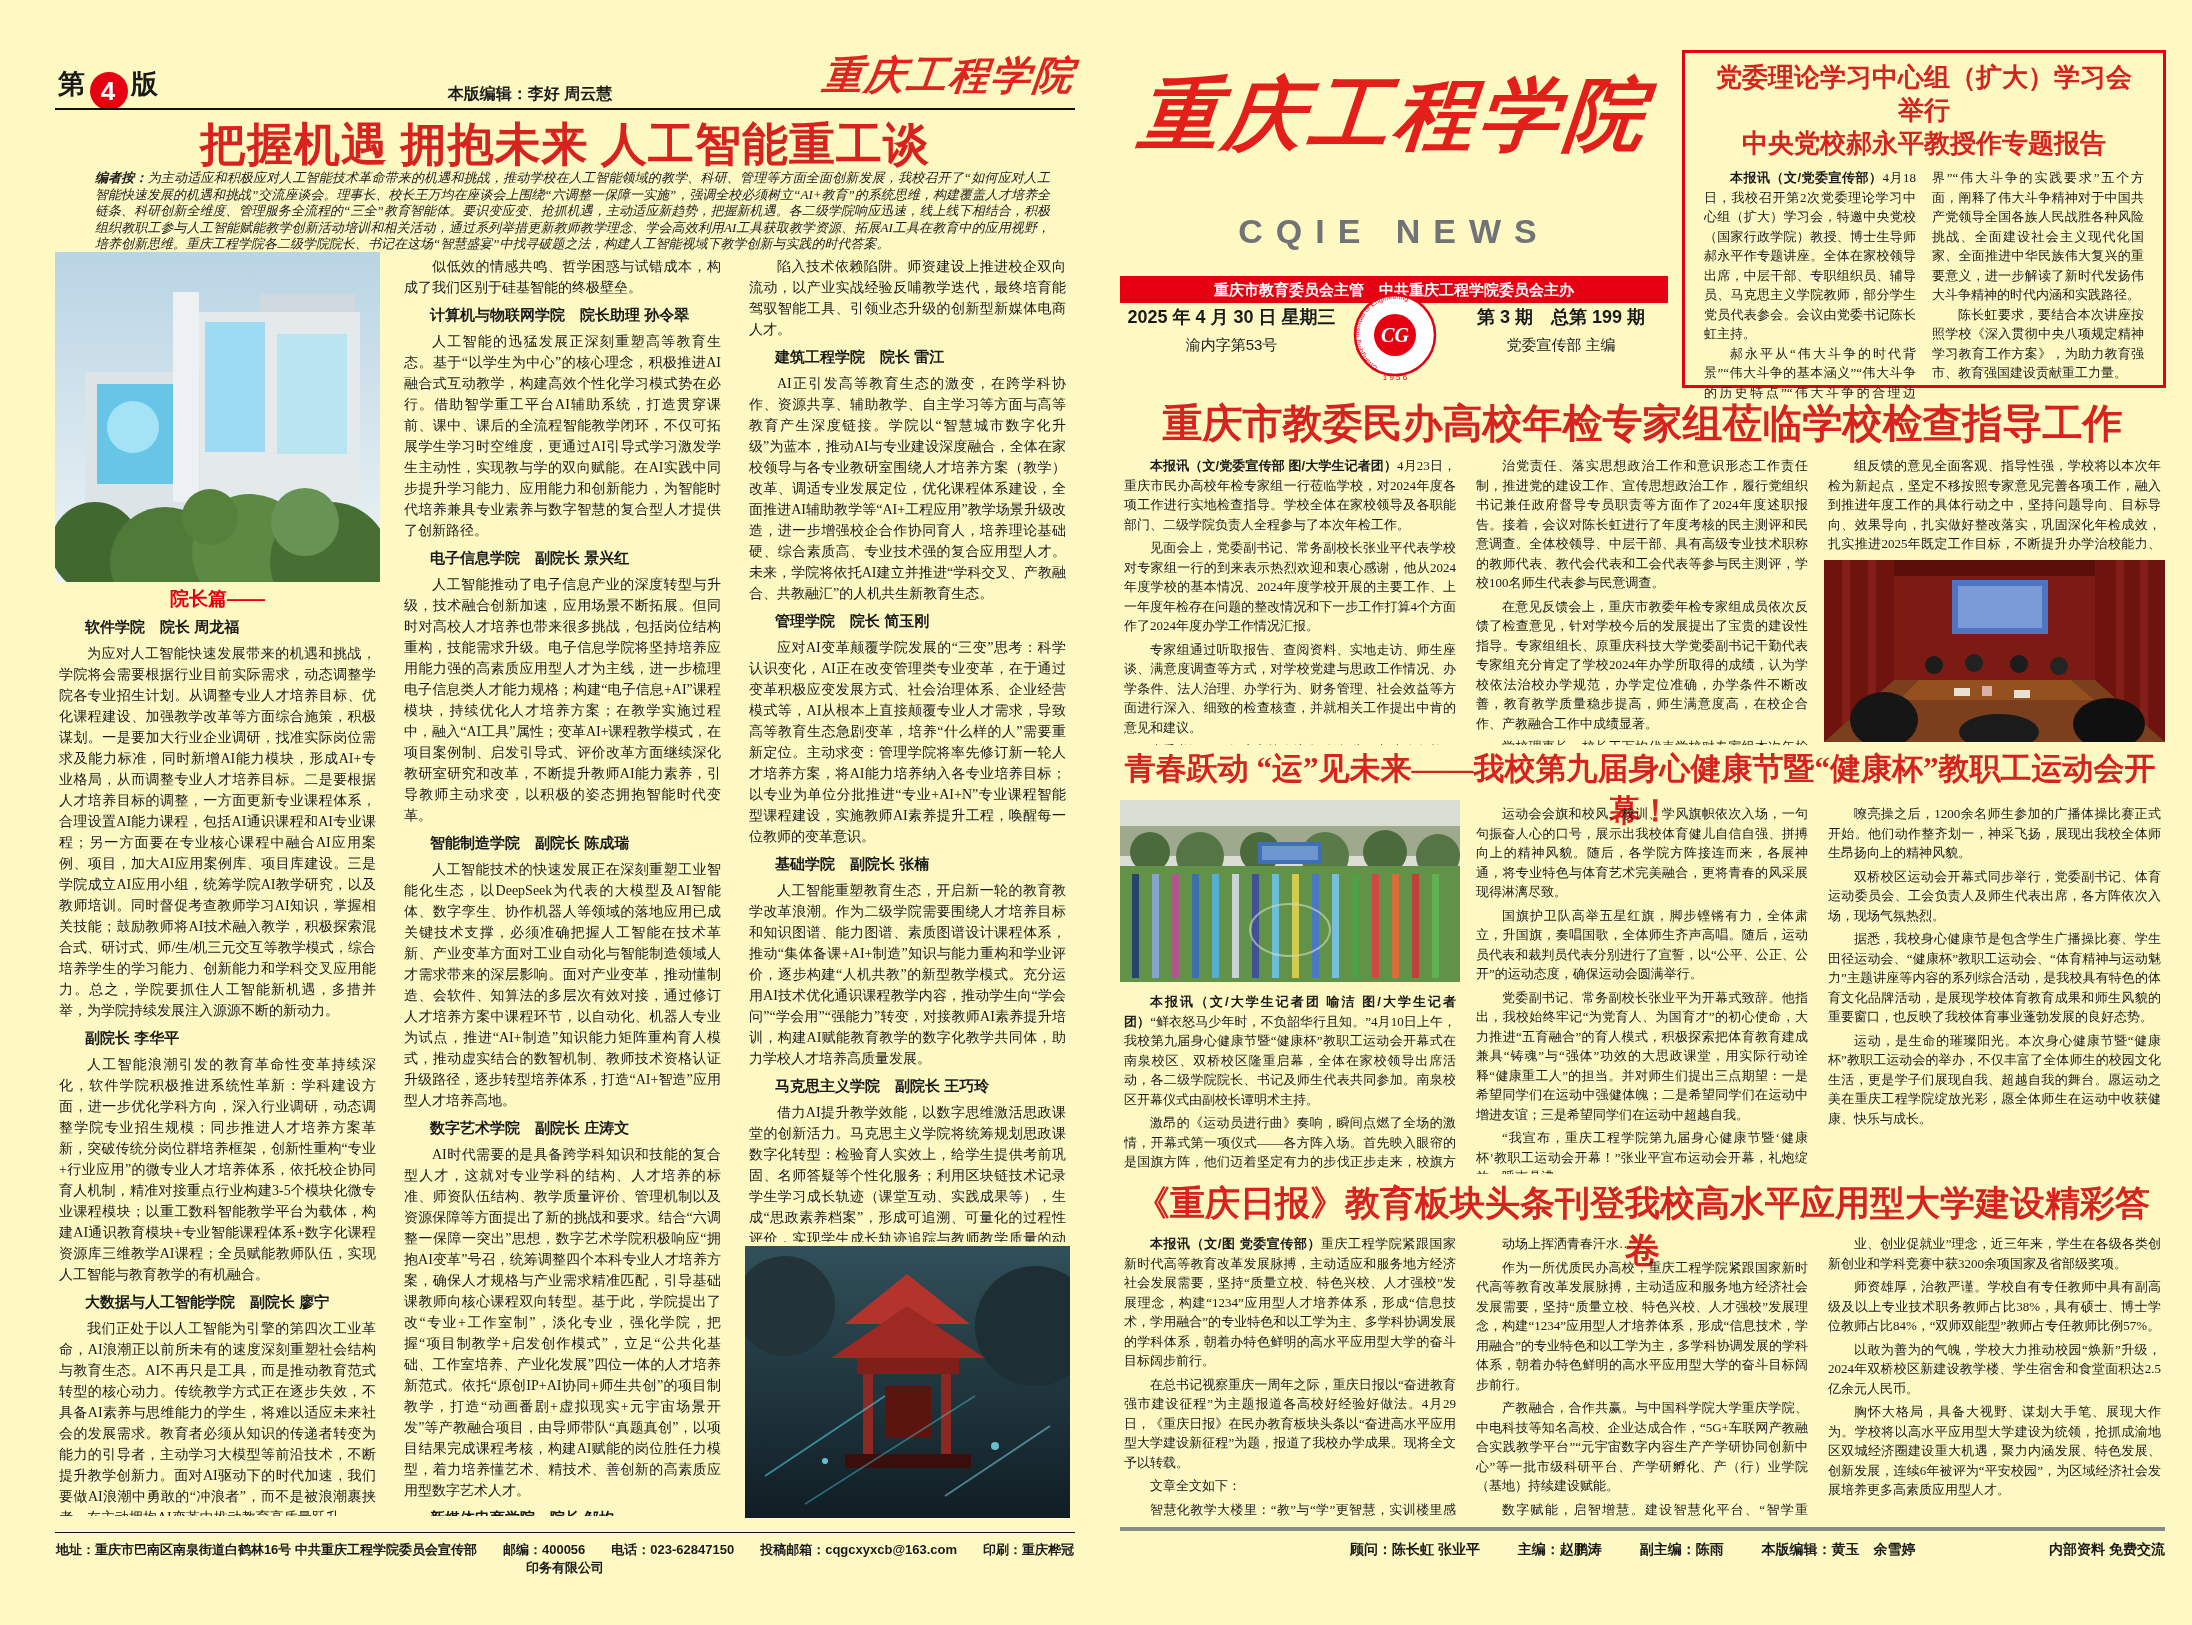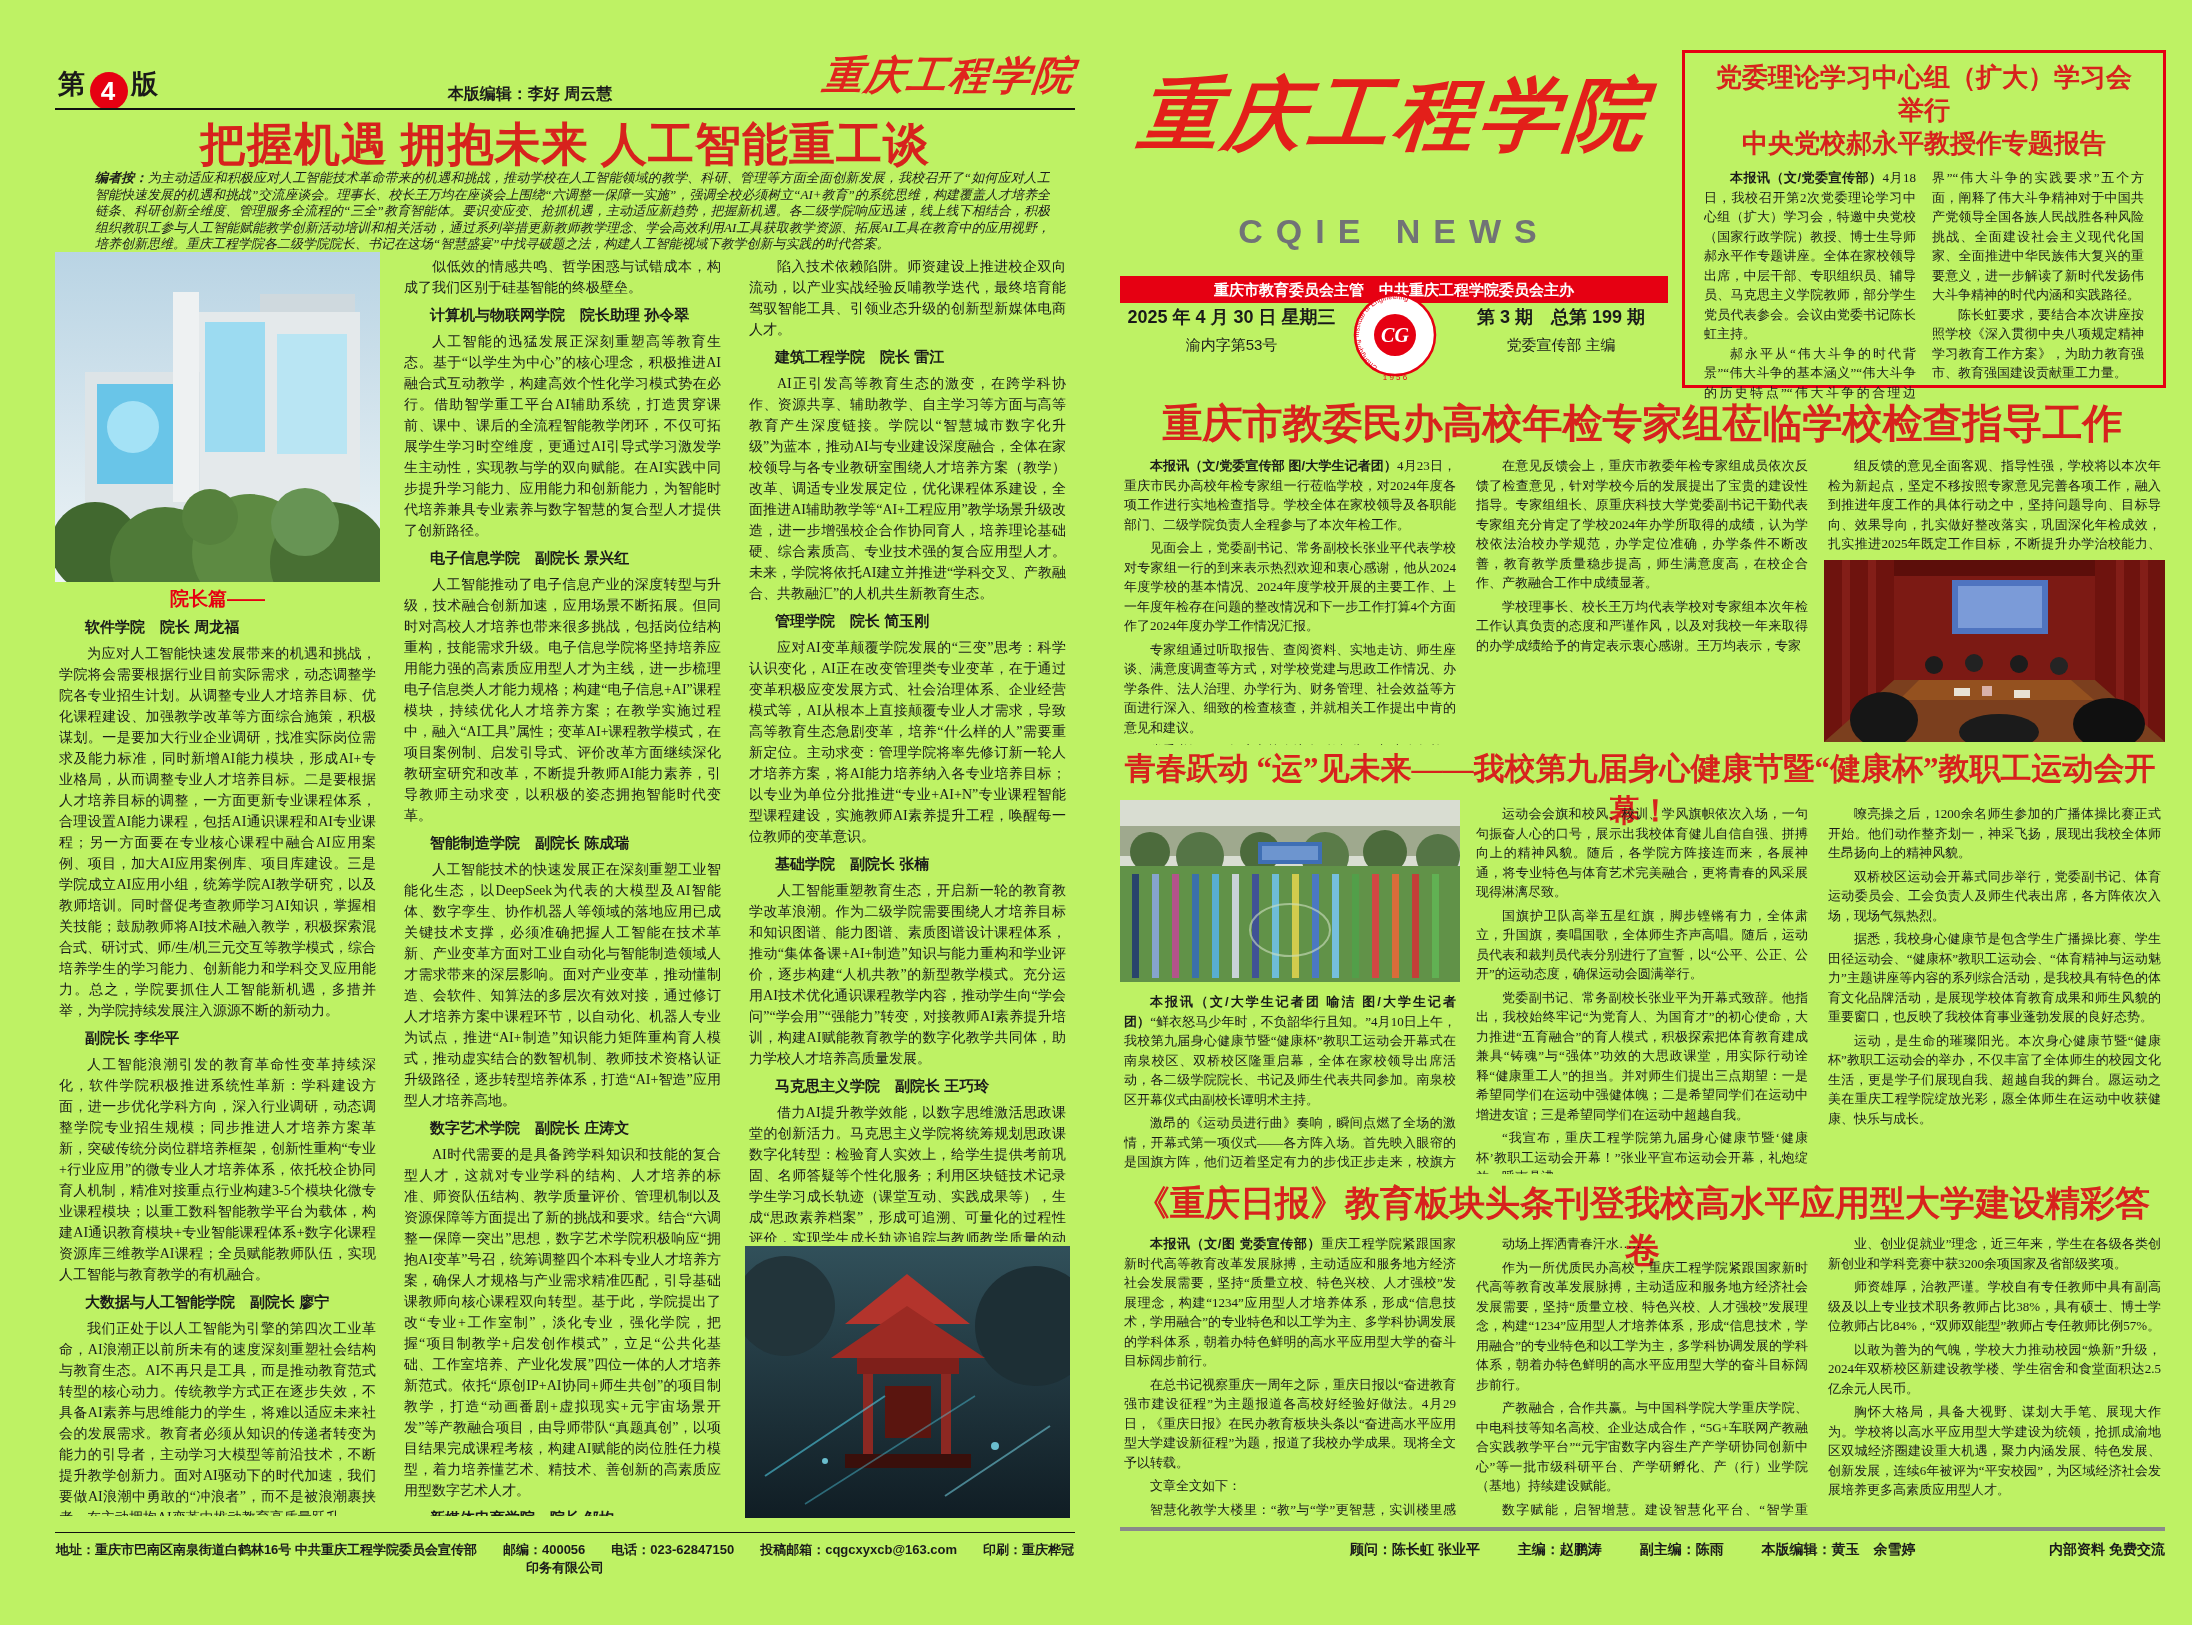--- a/index.html
+++ b/index.html
@@ -1,16 +1,16 @@
 <!DOCTYPE html>
 <html><head>
 <meta charset="utf-8">
 <style>
   html,body{margin:0;padding:0;background:#fff;}
-  #paper{position:relative;width:2192px;height:1625px;background:#bef264;overflow:hidden;
+  #paper{position:relative;width:2192px;height:1625px;background:#fef9c3;overflow:hidden;
          font-family:"Liberation Serif","DejaVu Serif",serif;color:#1a1a1a;}
   .abs{position:absolute;}
   
   .col p{margin:4px;font-size:14px;line-height:21px;text-align:justify;text-indent:2em;}
   .col .sub{font-size:15px;font-weight:bold;font-family:"Liberation Sans","DejaVu Sans",sans-serif;
             line-height:25px;text-indent:2em;margin:0;}
   .col{overflow:hidden;}
   .rcol p{font-size:13px;line-height:19.5px;}
   b{font-family:"Liberation Sans","DejaVu Sans",sans-serif;}
   
@@ -213,20 +213,21 @@
   </div>
 
   <div class="abs rhead" id="a1-h">重庆市教委民办高校年检专家组莅临学校检查指导工作</div>
   <div class="abs col rcol" style="left:1120px;top:452px;width:340px;height:293px;">
       <p><b>本报讯（文/党委宣传部 图/大学生记者团）</b>4月23日，重庆市民办高校年检专家组一行莅临学校，对2024年度各项工作进行实地检查指导。学校全体在家校领导及各职能部门、二级学院负责人全程参与了本次年检工作。</p>
       <p>见面会上，党委副书记、常务副校长张业平代表学校对专家组一行的到来表示热烈欢迎和衷心感谢，他从2024年度学校的基本情况、2024年度学校开展的主要工作、上一年度年检存在问题的整改情况和下一步工作打算4个方面作了2024年度办学工作情况汇报。</p>
       <p>专家组通过听取报告、查阅资料、实地走访、师生座谈、满意度调查等方式，对学校党建与思政工作情况、办学条件、法人治理、办学行为、财务管理、社会效益等方面进行深入、细致的检查核查，并就相关工作提出中肯的意见和建议。</p>
       <p>党委书记2024年度考核会议在7教报告厅与本次年检同步进行，会议由张业平主持。党委书记陈长虹在会上从学习贯彻习近平新时代中国特色社会主义思想，履行管党</p>
     </div>
   <div class="abs col rcol" style="left:1472px;top:452px;width:340px;height:293px;">
+      <p>治党责任、落实思想政治工作和意识形态工作责任制，推进党的建设工作、宣传思想政治工作，履行党组织书记兼任政府督导专员职责等方面作了2024年度述职报告。接着，会议对陈长虹进行了年度考核的民主测评和民意调查。全体校领导、中层干部、具有高级专业技术职称的教师代表、教代会代表和工会代表等参与民主测评，学校100名师生代表参与民意调查。</p>
       <p>在意见反馈会上，重庆市教委年检专家组成员依次反馈了检查意见，针对学校今后的发展提出了宝贵的建设性指导。专家组组长、原重庆科技大学党委副书记干勤代表专家组充分肯定了学校2024年办学所取得的成绩，认为学校依法治校办学规范，办学定位准确，办学条件不断改善，教育教学质量稳步提高，师生满意度高，在校企合作、产教融合工作中成绩显著。</p>
       <p>学校理事长、校长王万均代表学校对专家组本次年检工作认真负责的态度和严谨作风，以及对我校一年来取得的办学成绩给予的肯定表示衷心感谢。王万均表示，专家</p>
     </div>
   <div class="abs col rcol" style="left:1824px;top:452px;width:341px;height:104px;">
       <p>组反馈的意见全面客观、指导性强，学校将以本次年检为新起点，坚定不移按照专家意见完善各项工作，融入到推进年度工作的具体行动之中，坚持问题导向、目标导向、效果导向，扎实做好整改落实，巩固深化年检成效，扎实推进2025年既定工作目标，不断提升办学治校能力、办学水平和人才培养质量，推动学校高质量发展再上新台阶。</p>
     </div>
 
   <div class="abs" style="left:1824px;top:560px;width:341px;height:182px;">
     <svg class="photo" width="341" height="182" viewBox="0 0 341 182" preserveAspectRatio="none">
       <rect width="341" height="182" fill="#7c1a14"></rect>

